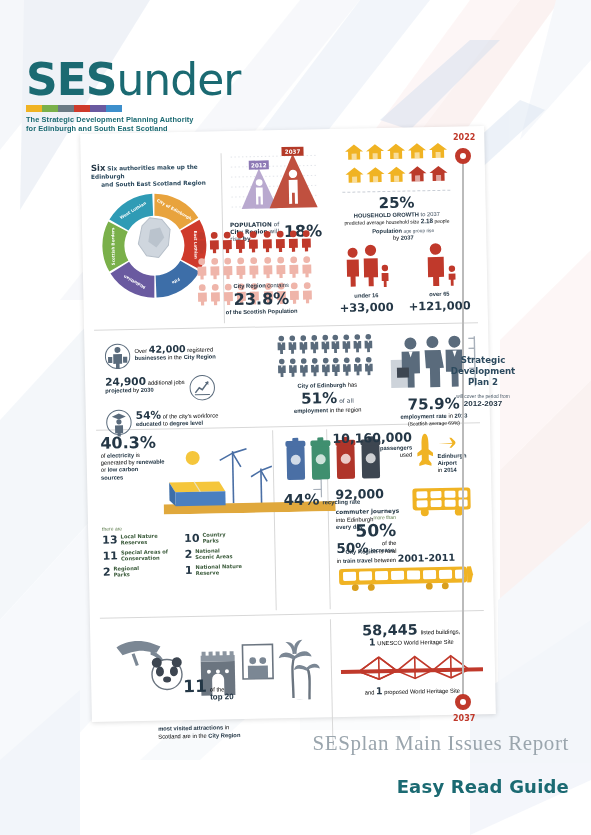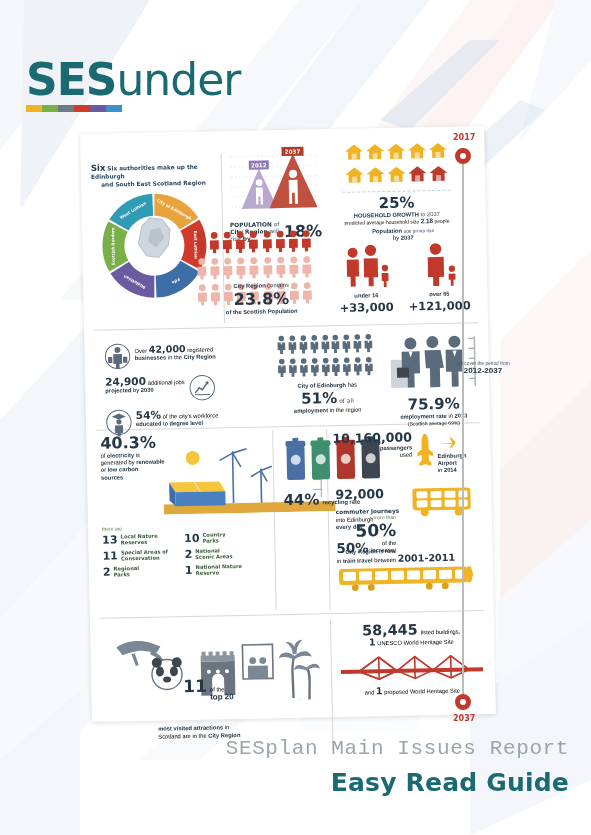--- a/index.html
+++ b/index.html
@@ -50,23 +50,23 @@
   #sdp-card { margin: 5px auto 0; width: 80px; height: 86px; background: #fff;
               border: 1px solid #c9c9c9; box-shadow: 2px 2px 3px rgba(0,0,0,.2); }
   #sdp-card .lbl { font-size: 12px; font-weight: bold; color: #2c4a5e;
                    margin-top: 8px; font-family: "DejaVu Sans", sans-serif; }
   #sdp-foot { font-size: 4.8px; color: #4a5a68; margin-top: 5px; line-height: 7px; }
   #sdp-foot b { font-size: 8px; color: #243746; }
   
   #footer { position: absolute; right: 22px; bottom: 38px; text-align: right;
             z-index: 6; }
   #f1 { font-size: 21px; color: #9aa5ad; letter-spacing: .6px;
-        font-family: Liberation Mono, monospace; }
-  #f2 { font-size: 25px; font-weight: bold; color: #1b6a72; letter-spacing: .2px;
-        font-family: "DejaVu Sans", sans-serif; margin-top: 8px; }
+        font-family: Liberation Serif, serif; }
+  #f2 { font-size: 18px; font-weight: bold; color: #1b6a72; letter-spacing: .2px;
+        font-family: "DejaVu Sans", sans-serif; margin-top: 20px; }
   
   .row { display: flex; align-items: flex-start; }
   .ppl { display: flex; flex-wrap: wrap; }
 </style>
 </head>
 <body>
 
 <svg id="bg" viewBox="0 0 591 835">
   <rect x="0" y="0" width="591" height="835" fill="#ffffff"></rect>
   <g opacity="0.55">
@@ -100,34 +100,43 @@
     <span class="logo-ses">SES</span><span class="logo-plan">under</span>
   </div>
   <div class="logo-bar" id="logo-bar">
       <span style="background: rgb(240, 179, 35);"></span>
       <span style="background: rgb(122, 176, 74);"></span>
       <span style="background: rgb(107, 123, 133);"></span>
       <span style="background: rgb(207, 58, 43);"></span>
       <span style="background: rgb(106, 90, 160);"></span>
       <span style="background: rgb(61, 143, 204);"></span>
     </div>
+  <div class="logo-tag">
+    <div>The Strategic Development Planning Authority</div>
+    <div>for Edinburgh and South East Scotland</div>
+  </div>
 </div>
 
 <div id="timeline">
-  <div class="tl-lbl" style="left:-9px; top:-15px;">2017</div>
+  <div class="tl-lbl" style="left:-9px; top:-15px;">2022</div>
   <div class="tl-dot" style="top:0px;">
       <i></i>
     </div>
   <div class="tl-dot" style="top:546px;">
       <i></i>
     </div>
   <div class="tl-lbl" style="left:-9px; top:566px;">2037</div>
 </div>
 
 <div id="sdpwrap">
+  <div id="sdp-title">
+    <div>Strategic</div>
+    <div>Development</div>
+    <div>Plan 2</div>
+  </div>
   <div id="sdp-foot">
     <div>will cover the period from</div>
     <b>2012-2037</b>
   </div>
 </div>
 
 <div id="sheet">
 <div id="sheetinner">
 
   <div class="hr" style="left:10px; top:196px; width:384px;"></div>

